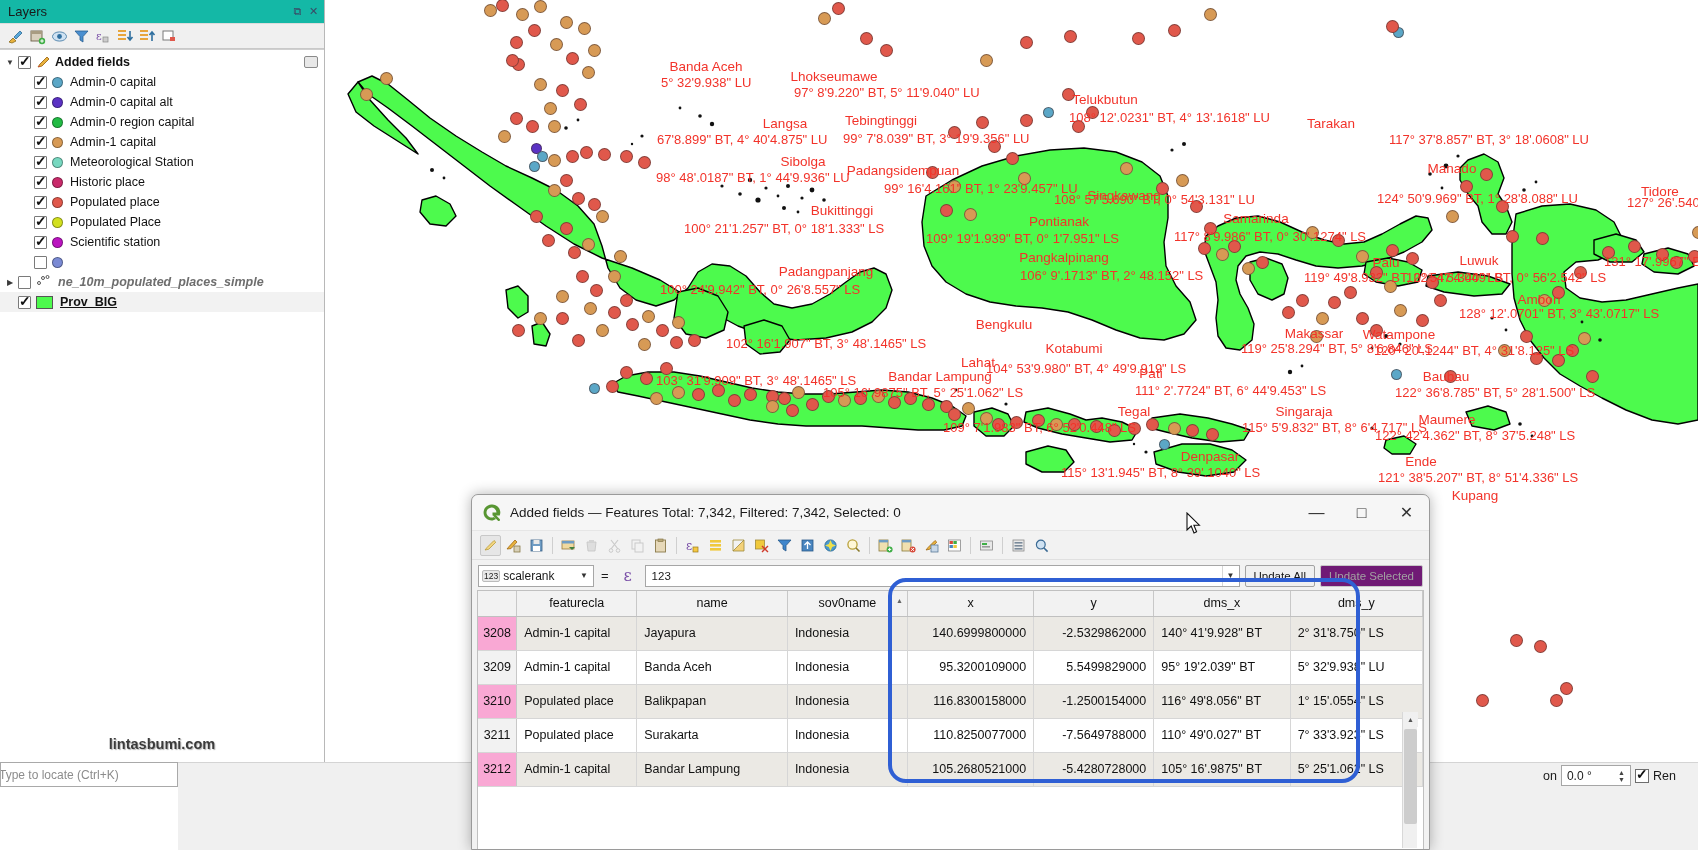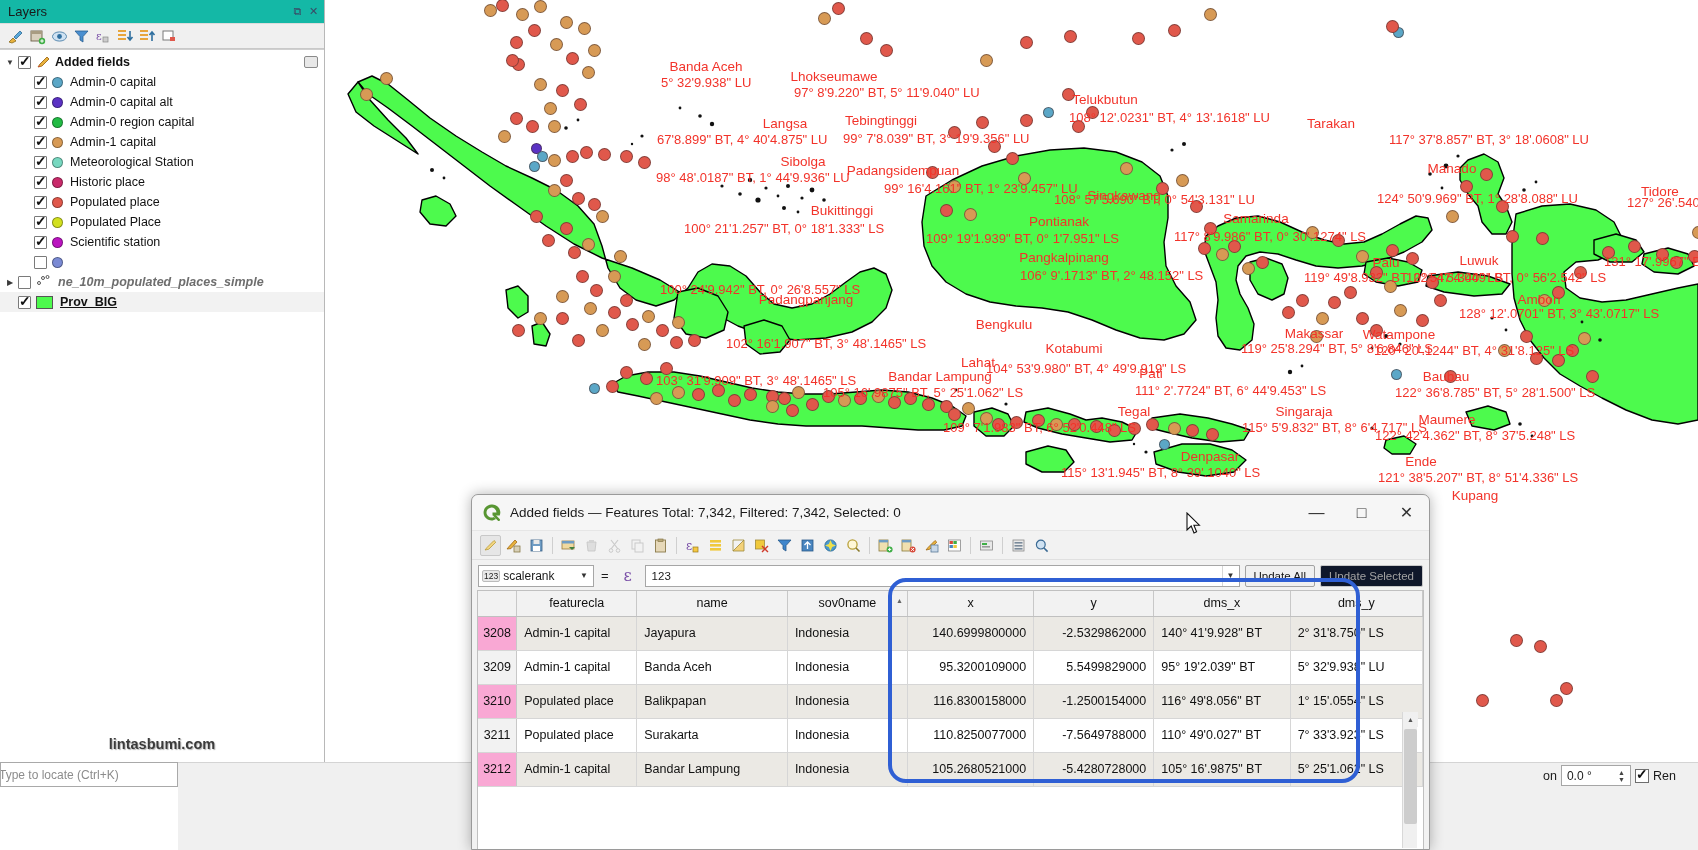--- a/index.html
+++ b/index.html
@@ -175,21 +175,21 @@
   .expr-input .drop {
     position: absolute; right: 0; top: 0; width: 17px; height: 20px;
     display: flex; align-items: center; justify-content: center;
     font-size: 8px; color: #333; border-left: 1px solid #d6d6d6; cursor: pointer;
   }
   .btn {
     height: 22px; padding: 0 8px; font-size: 11.5px;
     background: #f0f0f0; border: 1px solid #a2a2a2; border-radius: 2px;
     display: flex; align-items: center; cursor: pointer; color: #151515;
   }
-  .btn.disabled { color: #a2a2a2; border-color: #c8c8c8; background: #0f172a; cursor: default; }
+  .btn.disabled { color: #a2a2a2; border-color: #c8c8c8; background: #701a75; cursor: default; }
 
   .tbl-wrap {
     position: absolute; left: 5px; top: 95px; right: 5px; bottom: 0;
     background: #fff; border: 1px solid #c0c0c0; border-bottom: none;
     overflow: hidden;
   }
   table.attr { border-collapse: collapse; width: 100%; table-layout: fixed; }
   table.attr th {
     height: 25px; background: #f2f2f2; border-right: 1px solid #c8c8c8;
     border-bottom: 1px solid #c0c0c0;
@@ -577,21 +577,21 @@
         <div class="maplabel city" style="left: 459px; top: 116px; transform: translateX(-50%);">Langsa</div>
         <div class="maplabel" style="left: 331px; top: 132px;">67'8.899" BT, 4° 40'4.875" LU</div>
         <div class="maplabel city" style="left: 477px; top: 154px; transform: translateX(-50%);">Sibolga</div>
         <div class="maplabel" style="left: 330px; top: 170px;">98° 48'.0187" BT, 1° 44'9.936" LU</div>
         <div class="maplabel city" style="left: 555px; top: 113px; transform: translateX(-50%);">Tebingtinggi</div>
         <div class="maplabel" style="left: 517px; top: 131px;">99° 7'8.039" BT, 3° 19'9.356" LU</div>
         <div class="maplabel city" style="left: 577px; top: 163px; transform: translateX(-50%);">Padangsidempuan</div>
         <div class="maplabel" style="left: 558px; top: 181px;">99° 16'4.161" BT, 1° 23'9.457" LU</div>
         <div class="maplabel city" style="left: 516px; top: 203px; transform: translateX(-50%);">Bukittinggi</div>
         <div class="maplabel" style="left: 358px; top: 221px;">100° 21'1.257" BT, 0° 18'1.333" LS</div>
-        <div class="maplabel city" style="left: 480px; top: 264px; transform: translateX(-50%); margin-top: 28px;">Padangpanjang</div>
+        <div class="maplabel city" style="left: 500px; top: 264px; transform: translateX(-50%);">Padangpanjang</div>
         <div class="maplabel" style="left: 334px; top: 282px;">100° 24'9.942" BT, 0° 26'8.557" LS</div>
         <div class="maplabel city" style="left: 678px; top: 317px; transform: translateX(-50%);">Bengkulu</div>
         <div class="maplabel" style="left: 400px; top: 336px;">102° 16'1.907" BT, 3° 48'.1465" LS</div>
         <div class="maplabel city" style="left: 652px; top: 355px; transform: translateX(-50%);">Lahat</div>
         <div class="maplabel" style="left: 330px; top: 373px;">103° 31'9.909" BT, 3° 48'.1465" LS</div>
         <div class="maplabel city" style="left: 614px; top: 369px; transform: translateX(-50%);">Bandar Lampung</div>
         <div class="maplabel" style="left: 497px; top: 385px;">105° 16'.9875" BT, 5° 25'1.062" LS</div>
         <div class="maplabel city" style="left: 748px; top: 341px; transform: translateX(-50%);">Kotabumi</div>
         <div class="maplabel" style="left: 660px; top: 361px;">104° 53'9.980" BT, 4° 49'9.919" LS</div>
         <div class="maplabel city" style="left: 808px; top: 404px; transform: translateX(-50%);">Tegal</div>

